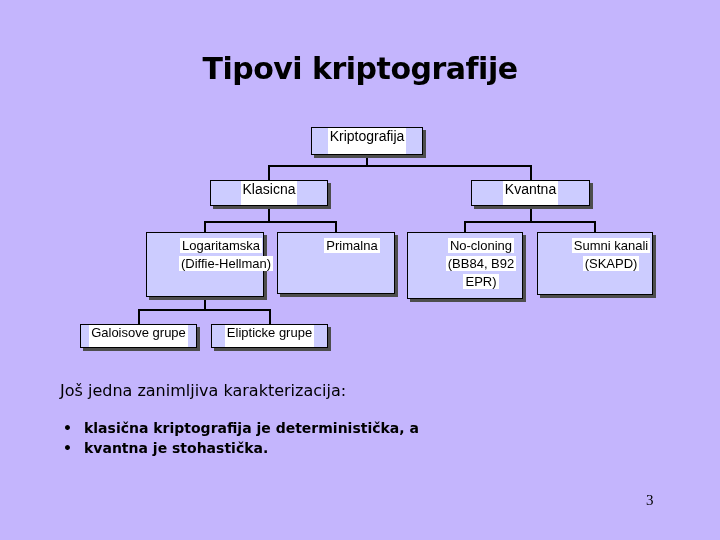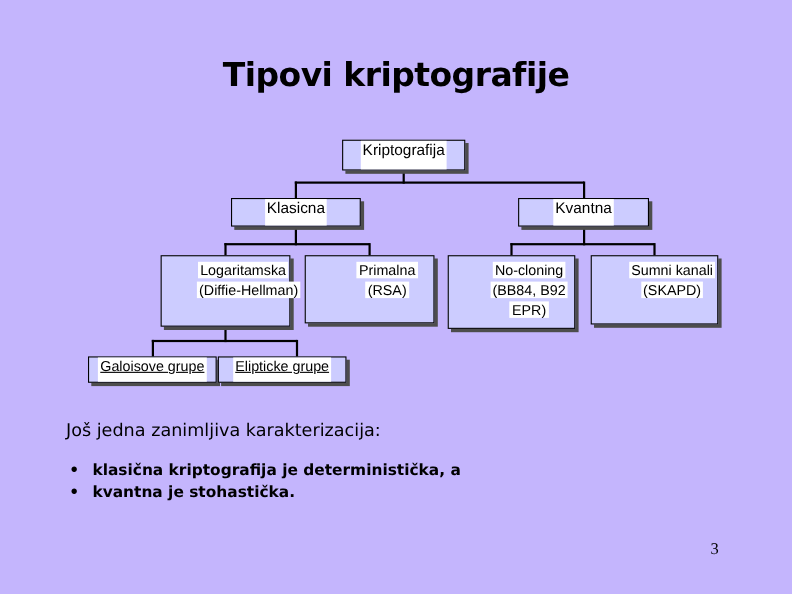--- a/index.html
+++ b/index.html
@@ -12,21 +12,21 @@
     font-family:"DejaVu Sans", sans-serif; font-weight:bold;
     font-size:30px; letter-spacing:-0.5px; color:#000; white-space:nowrap;
   }
   .node {
     position:absolute; box-sizing:border-box;
     background:#ccccff; border:1.5px solid #000;
     box-shadow:3px 3px 0 #4d4d4d;
     text-align:center; color:#000;
   }
   .node.single { display:flex; justify-content:center; font-size:14px; }
-  .node.small  { font-size:13px;text-decoration:underline; }
+  .node.small  { font-size:13px; }
   .node.multi  { padding-top:4px; font-size:13px; line-height:18px;padding-left:32px; }
   .hl { background:#ffffff; padding:0 2px; white-space:nowrap; }
   .node-line { margin:0; }
   .line { position:absolute; background:#000; }
   .lead {
     position:absolute; left:60px; top:381px;
     font-family:"DejaVu Sans", sans-serif; font-weight:normal; font-size:16px;
     white-space:nowrap;
   }
   .bullets {
@@ -80,39 +80,38 @@
     <span class="hl">Kvantna</span>
   </div>
 
   <div class="node multi" style="left:146px;top:232px;width:118px;height:65px">
     <div class="node-line"><span class="hl">Logaritamska</span></div>
     <div class="node-line"><span class="hl">(Diffie-Hellman)</span></div>
   </div>
 
   <div class="node multi" style="left:277px;top:232px;width:118px;height:62px">
     <div class="node-line"><span class="hl">Primalna</span></div>
-    <div class="node-line"><span class="hl">(RSA)</span></div>
   </div>
 
   <div class="node multi" style="left:407px;top:232px;width:116px;height:67px">
     <div class="node-line"><span class="hl">No-cloning</span></div>
     <div class="node-line"><span class="hl">(BB84, B92</span></div>
     <div class="node-line"><span class="hl">EPR)</span></div>
   </div>
 
   <div class="node multi" style="left:537px;top:232px;width:116px;height:63px">
     <div class="node-line"><span class="hl">Sumni kanali</span></div>
     <div class="node-line"><span class="hl">(SKAPD)</span></div>
   </div>
 
   <div class="node single small" style="left:80px;top:324px;width:117px;height:24px">
     <span class="hl">Galoisove grupe</span>
   </div>
 
-  <div class="node single small" style="left:198px;top:324px;width:117px;height:24px">
+  <div class="node single small" style="left:211px;top:324px;width:117px;height:24px">
     <span class="hl">Elipticke grupe</span>
   </div>
 
   <div class="lead">Još jedna zanimljiva karakterizacija:</div>
 
   <div class="bullets">
     <div class="bullet-row">
       <span class="bullet-marker">•</span>
       <span class="bullet-text">klasična kriptografija je deterministička, a</span>
     </div>

